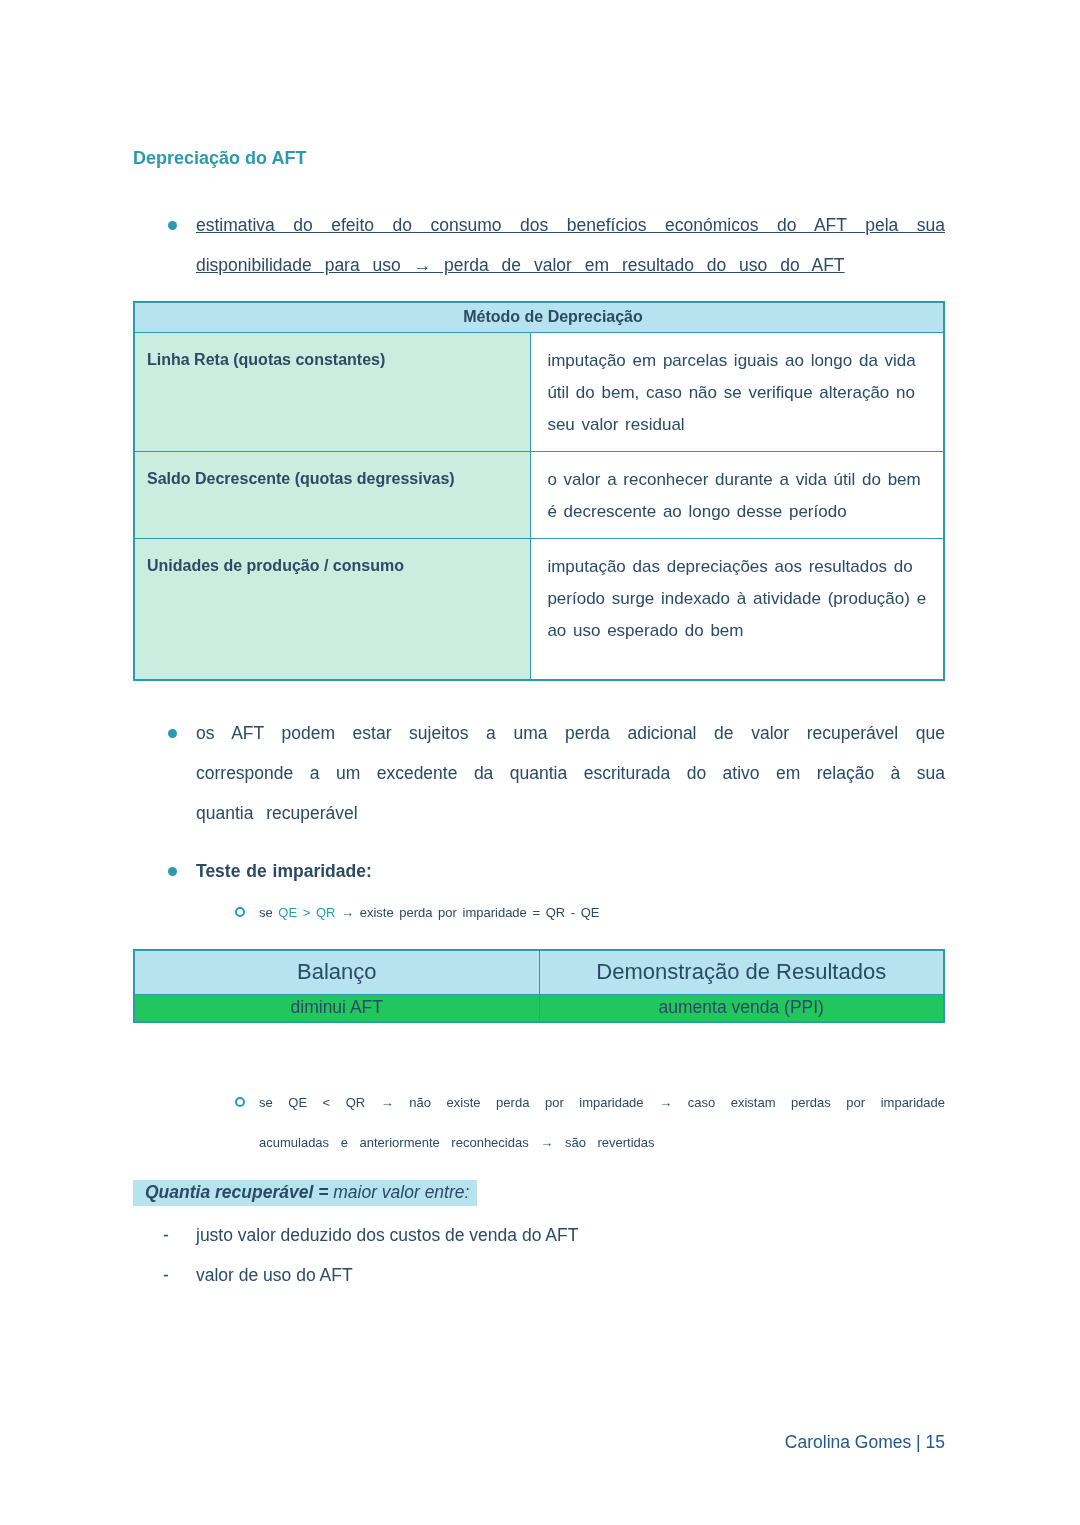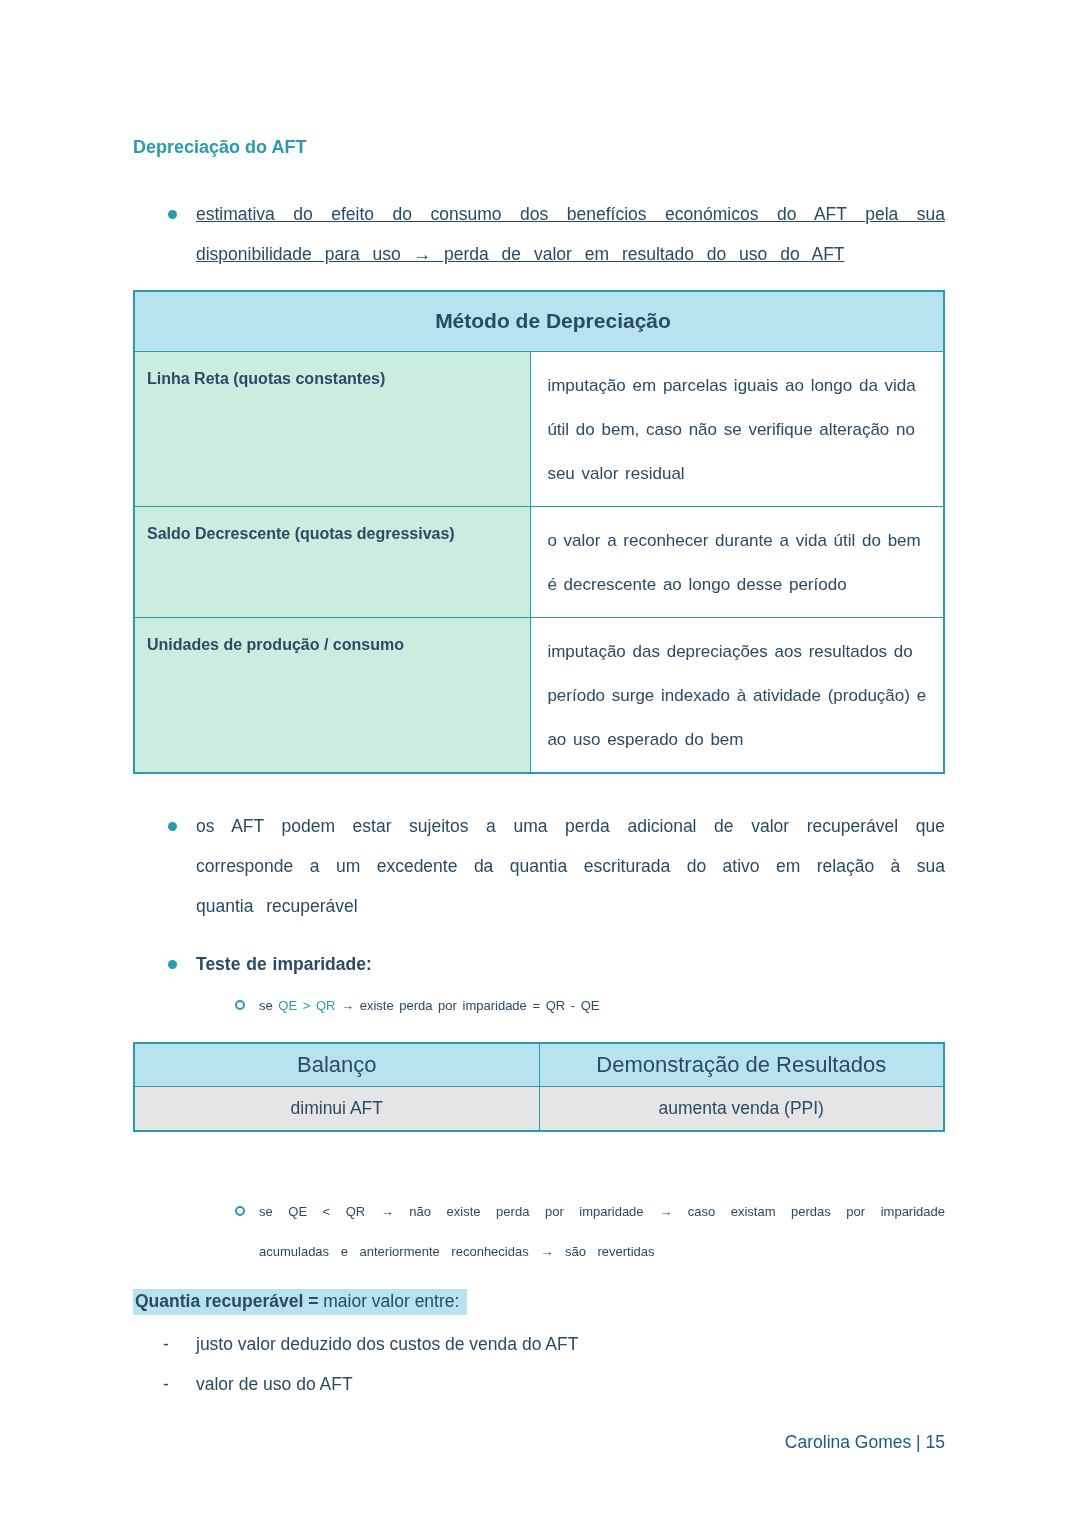--- a/index.html
+++ b/index.html
@@ -1,21 +1,21 @@
 <!DOCTYPE html>
 <html><head>
 <meta charset="utf-8">
 <style>
   * { margin:0; padding:0; box-sizing:border-box; }
   html,body { background:#ffffff; }
   .page {
     position:relative; width:1080px; height:1525px; background:#ffffff;
     font-family:"Liberation Sans", sans-serif; color:#2B4A63; overflow:hidden;
   }
-  .content { position:absolute; left:133px; top:6px; width:812px; }
+  .content { position:absolute; left:133px; top:17px; width:812px; }
 
   .section-heading {
     color:#2A9AAD; font-weight:bold; font-size:18px; line-height:22px;
   }
   .heading-1 { margin-top:130px; }
   .heading-2 { margin-top:58px; }
 
   
   .bullet-item { display:flex; align-items:flex-start; }
   .bullet-item .dot {
@@ -44,47 +44,47 @@
   .sub-text.justified { text-align:justify; word-spacing:8px; }
   .teal-inline { color:#2A9AAD; }
   .mt-sub1 { margin-top:2px; }
   .mt-sub2 { margin-top:60px; }
 
   
   table { border-collapse:collapse; width:100%; }
   .doc-table { margin-top:16px; border:2.5px solid #2A9AAD; }
   .doc-table th, .doc-table td { border:1.5px solid #2A9AAD; }
   .t1-title {
-    background:#B7E3EE; height:60px; text-align:center; vertical-align:middle;
-    font-size:21px; font-weight:bold; color:#2B4A63;padding-left:28px;
+    background:#B7E3EE; height:30px; text-align:center; vertical-align:middle;
+    font-size:16px; font-weight:bold; color:#2B4A63;padding-left:28px;
   }
   .t1-method {
     background:#CBEDDF; width:49%; vertical-align:top; text-align:left;
     font-weight:bold; font-size:16px; padding:12px 12px 10px 12px; line-height:30px;
   }
   .t1-desc {
     background:#ffffff; vertical-align:top; text-align:left;
-    font-size:17px; padding:12px 14px 10px 16px; line-height:44px; word-spacing:2px;
+    font-size:17px; padding:12px 14px 10px 16px; line-height:32px; word-spacing:2px;
   }
   .row-1 td { height:118px; }
   .row-2 td { height:78px; }
   .row-3 td { height:142px; }
 
   .t2-header {
     background:#B7E3EE; height:44px; text-align:center; vertical-align:middle;
     font-size:22px; font-weight:normal; color:#2B4A63; width:50%;
   }
   .t2-cell {
-    background:#e5e5e5; height:44px; text-align:center; vertical-align:middle;
+    background:#22c55e; height:28px; text-align:center; vertical-align:middle;
     font-size:17.5px; color:#2B4A63;
   }
 
   
   .highlight-line { margin-top:14px; font-size:17.5px; line-height:30px; }
-  .highlight-span { background:#B7E3EE; padding:2px 8px 4px 2px; }
+  .highlight-span { background:#B7E3EE; padding:2px 8px 4px 12px;font-style:italic; }
   .highlight-bold { font-weight:bold; }
 
   
   .dash-list { margin-top:8px; }
   .dash-item { display:flex; align-items:flex-start; }
   .dash-item .dash {
     flex:none; width:33px; margin-left:30px; font-size:17.5px; line-height:40px;
   }
   .dash-item .dash-text { flex:1; font-size:17.5px; line-height:40px; }
 

